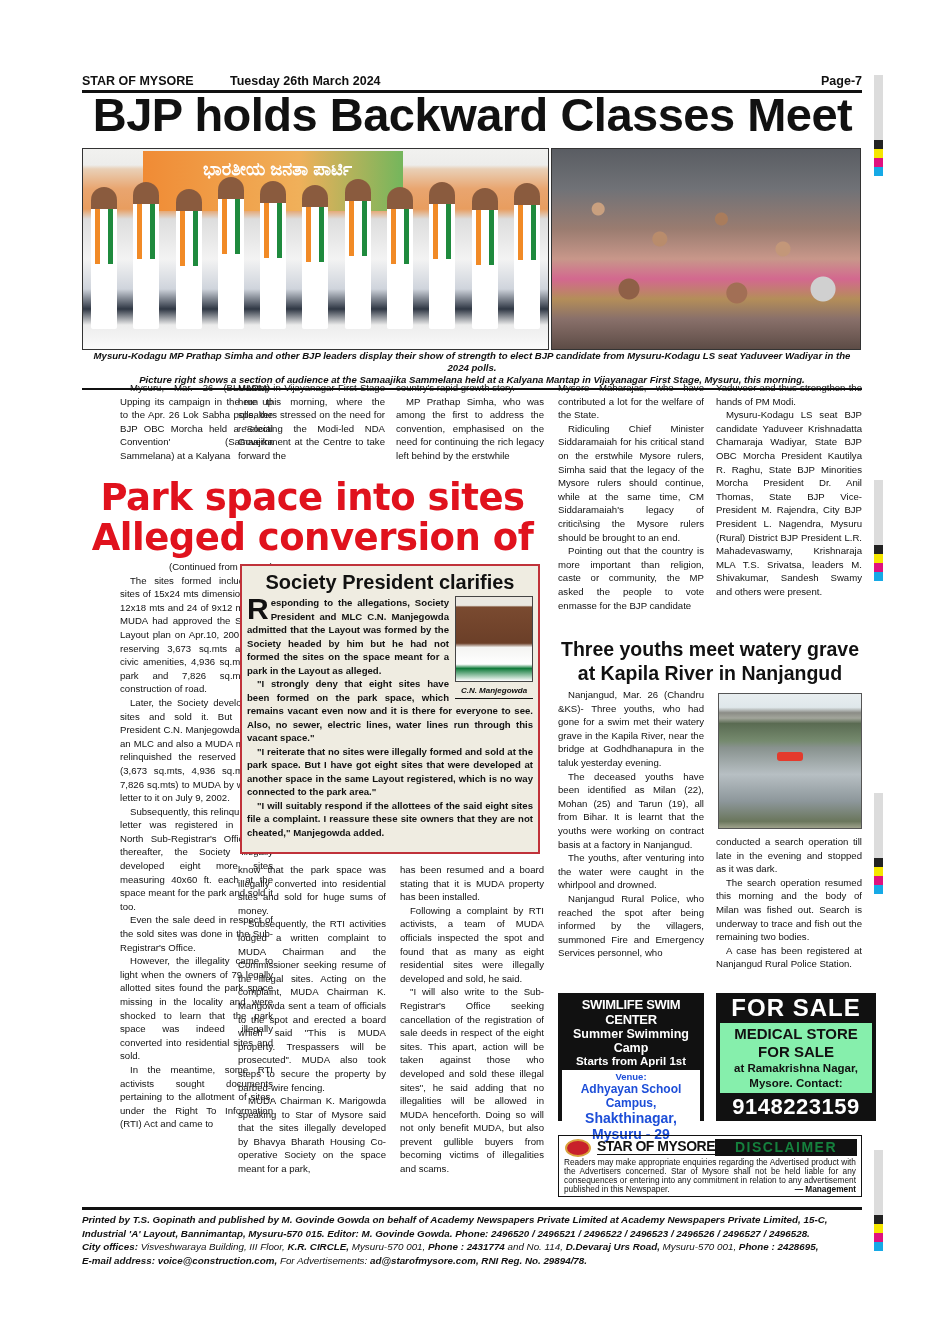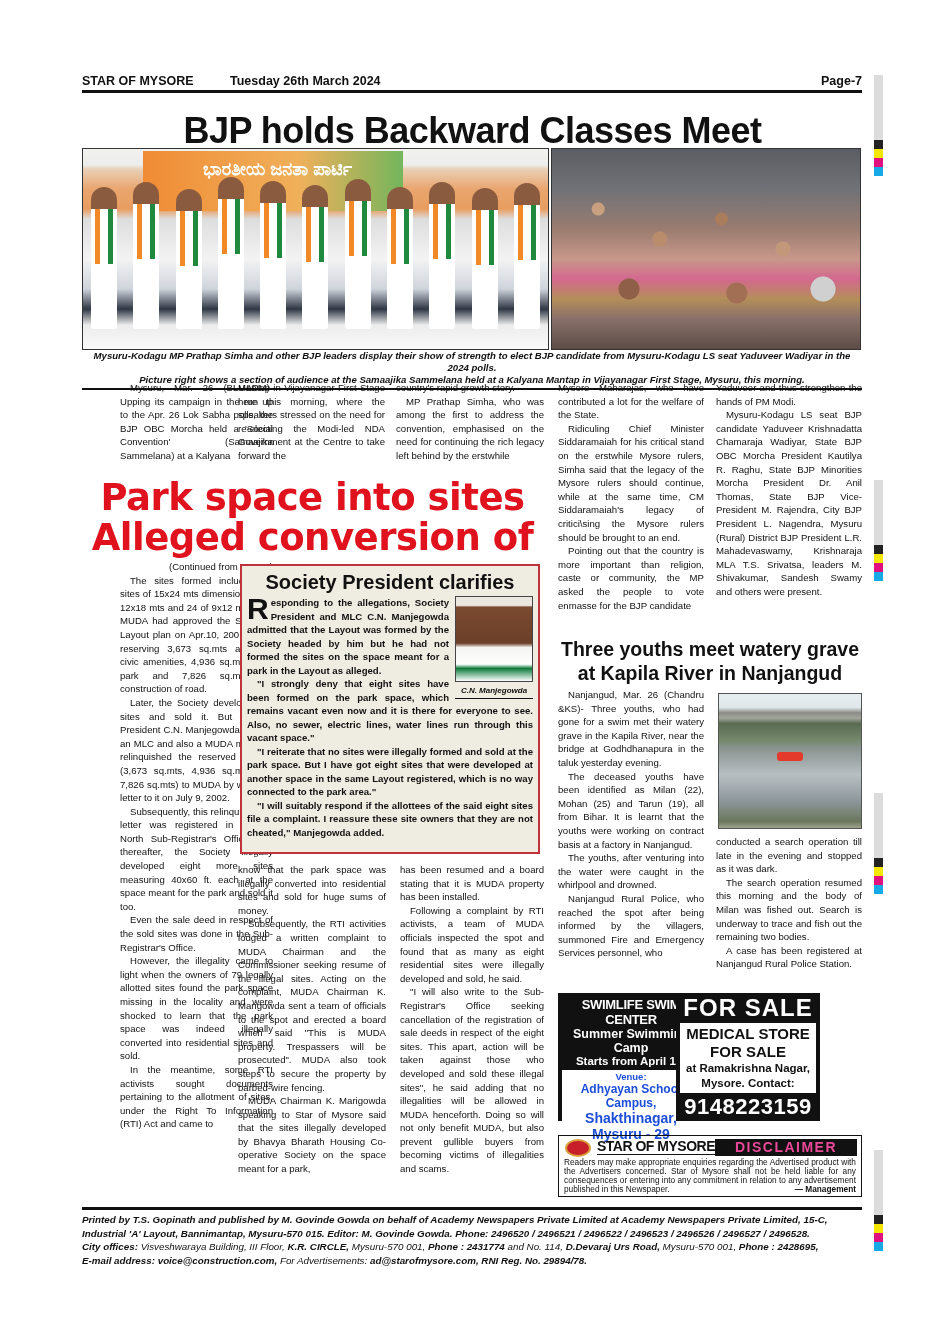--- a/index.html
+++ b/index.html
@@ -2,21 +2,21 @@
 <html><head>
 <meta charset="utf-8">
 <style>
   html, body { margin:0; padding:0; background:#fff; }
   body { width:945px; height:1337px; position:relative; overflow:hidden; font-family:"Liberation Sans", sans-serif; color:#111; }
   .abs { position:absolute; }
   .topbar { left:82px; top:74px; width:780px; height:16px; font-weight:bold; font-size:12.5px; border-bottom:3px solid #111; }
   .topbar .pub { position:absolute; left:0; top:0; }
   .topbar .date { position:absolute; left:148px; top:0; }
   .topbar .page { position:absolute; right:0; top:0; }
-  .headline { left:80px; top:104px; width:785px; font-size:36px; font-weight:bold; letter-spacing:-0.5px; line-height:54px; text-align:center; white-space:nowrap; }
+  .headline { left:80px; top:88px; width:785px; font-size:47px; font-weight:bold; letter-spacing:-0.5px; line-height:54px; text-align:center; white-space:nowrap; }
   .photo { top:148px; height:200px; overflow:hidden; border:1px solid #333; }
   .photo1 { left:82px; width:465px; background:linear-gradient(180deg,#f1f1ef 0%,#ededeb 8%,#e9d0b7 10%,#e9a56f 20%,#e89d5f 30%,#ddd 35%,#f3f3f3 55%,#cfd4dc 70%,#2f3744 80%,#ececec 88%,#fafafa 100%); }
   .photo2 { left:551px; width:308px; background:linear-gradient(180deg,#5a5d63 0%,#707277 20%,#9a7c70 40%,#c8978a 55%,#d3688f 65%,#b48e59 75%,#89706a 85%,#5d4c46 100%); }
   .banner { position:absolute; left:60px; top:2px; width:260px; height:60px; background:linear-gradient(90deg,#f08b35,#f0b05a 60%,#74b65c); }
   .banner span { position:absolute; left:60px; top:8px; color:#fff; font-weight:bold; font-size:18px; }
   .people { position:absolute; left:0; bottom:20px; width:100%; height:130px; display:flex; justify-content:space-around; align-items:flex-end; }
   .person { width:26px; background:#fff; border-top:22px solid #8a5b3e; border-radius:13px 13px 2px 2px; position:relative; }
   .person::after { content:""; position:absolute; left:4px; top:0; width:18px; height:55px; border-left:5px solid #f18a26; border-right:5px solid #1f8a3d; box-sizing:border-box; }
   .crowd { position:absolute; inset:0; background:
       radial-gradient(circle at 15% 30%,#c9a07f 0 6px,transparent 7px),
@@ -50,30 +50,30 @@
   .ad1 { left:558px; top:993px; width:146px; height:128px; background:#111; color:#fff; text-align:center; }
   .ad1 .l1 { font-weight:bold; font-size:13px; margin-top:4px; letter-spacing:-0.3px; }
   .ad1 .l2 { font-weight:bold; font-size:12.5px; }
   .ad1 .l3 { font-weight:bold; font-size:11.5px; }
   .ad1 .venuebox { background:#fff; color:#1d4ed8; margin:3px 4px; padding:1px 0; }
   .ad1 .v1 { font-size:9.5px; font-weight:bold; }
   .ad1 .v2 { font-size:12px; font-weight:bold; }
   .ad1 .v3 { font-size:14px; font-weight:bold; }
   .ad1 .c { font-size:10px; font-weight:bold; }
   .ad1 .ph { font-size:13.5px; font-weight:bold; letter-spacing:-0.5px; }
-  .ad2 { left:676px; top:993px; width:144px; height:128px; background:#111; color:#111; text-align:center; }
+  .ad2 { left:716px; top:993px; width:160px; height:128px; background:#111; color:#111; text-align:center; }
   .ad2 .top { color:#fff; font-weight:bold; font-size:24px; line-height:30px; letter-spacing:1px; }
-  .ad2 .mid { background:#ffffff; margin:0 4px; padding:2px 0; }
+  .ad2 .mid { background:#86efac; margin:0 4px; padding:2px 0; }
   .ad2 .m1 { font-weight:bold; font-size:15px; line-height:18px; }
   .ad2 .m2 { font-size:11.5px; font-weight:bold; line-height:15px; }
   .ad2 .num { color:#fff; font-weight:bold; font-size:22px; line-height:28px; letter-spacing:0.5px; }
   .disc { left:558px; top:1135px; width:302px; height:60px; border:1px solid #111; }
   .disc .logo { position:absolute; left:6px; top:3px; width:26px; height:18px; border-radius:50%; background:#c8202a; border:2px solid #d9a23d; box-sizing:border-box; }
   .disc .brand { position:absolute; left:38px; top:2px; font-weight:bold; font-size:14px; letter-spacing:-0.5px; border-bottom:1px solid #111; }
-  .disc .dtitle { position:absolute; left:156px; top:3px; width:142px; height:17px; background:#111; color:#ec4899; font-weight:bold; font-size:14px; text-align:center; letter-spacing:1.5px; line-height:17px; }
+  .disc .dtitle { position:absolute; left:156px; top:3px; width:142px; height:17px; background:#111; color:#15803d; font-weight:bold; font-size:14px; text-align:center; letter-spacing:1.5px; line-height:17px; }
   .disc .dtext { position:absolute; left:5px; top:22px; width:292px; font-size:8.3px; line-height:8.9px; text-align:justify; }
   .disc .mgmt { font-weight:bold; float:right; }
   .footer { left:82px; top:1207px; width:780px; border-top:3px solid #111; padding-top:3px; font-size:9.8px; font-style:italic; line-height:13.5px; }
   .footer b { font-weight:bold; }
   .reg { position:absolute; left:874px; width:9px; }
   .reg .g { height:65px; background:#dcdcdc; }
   .reg .k { height:9px; background:#222; }
   .reg .y { height:9px; background:#f5e600; }
   .reg .m { height:9px; background:#e0117f; }
   .reg .cy { height:9px; background:#16a9e6; }

